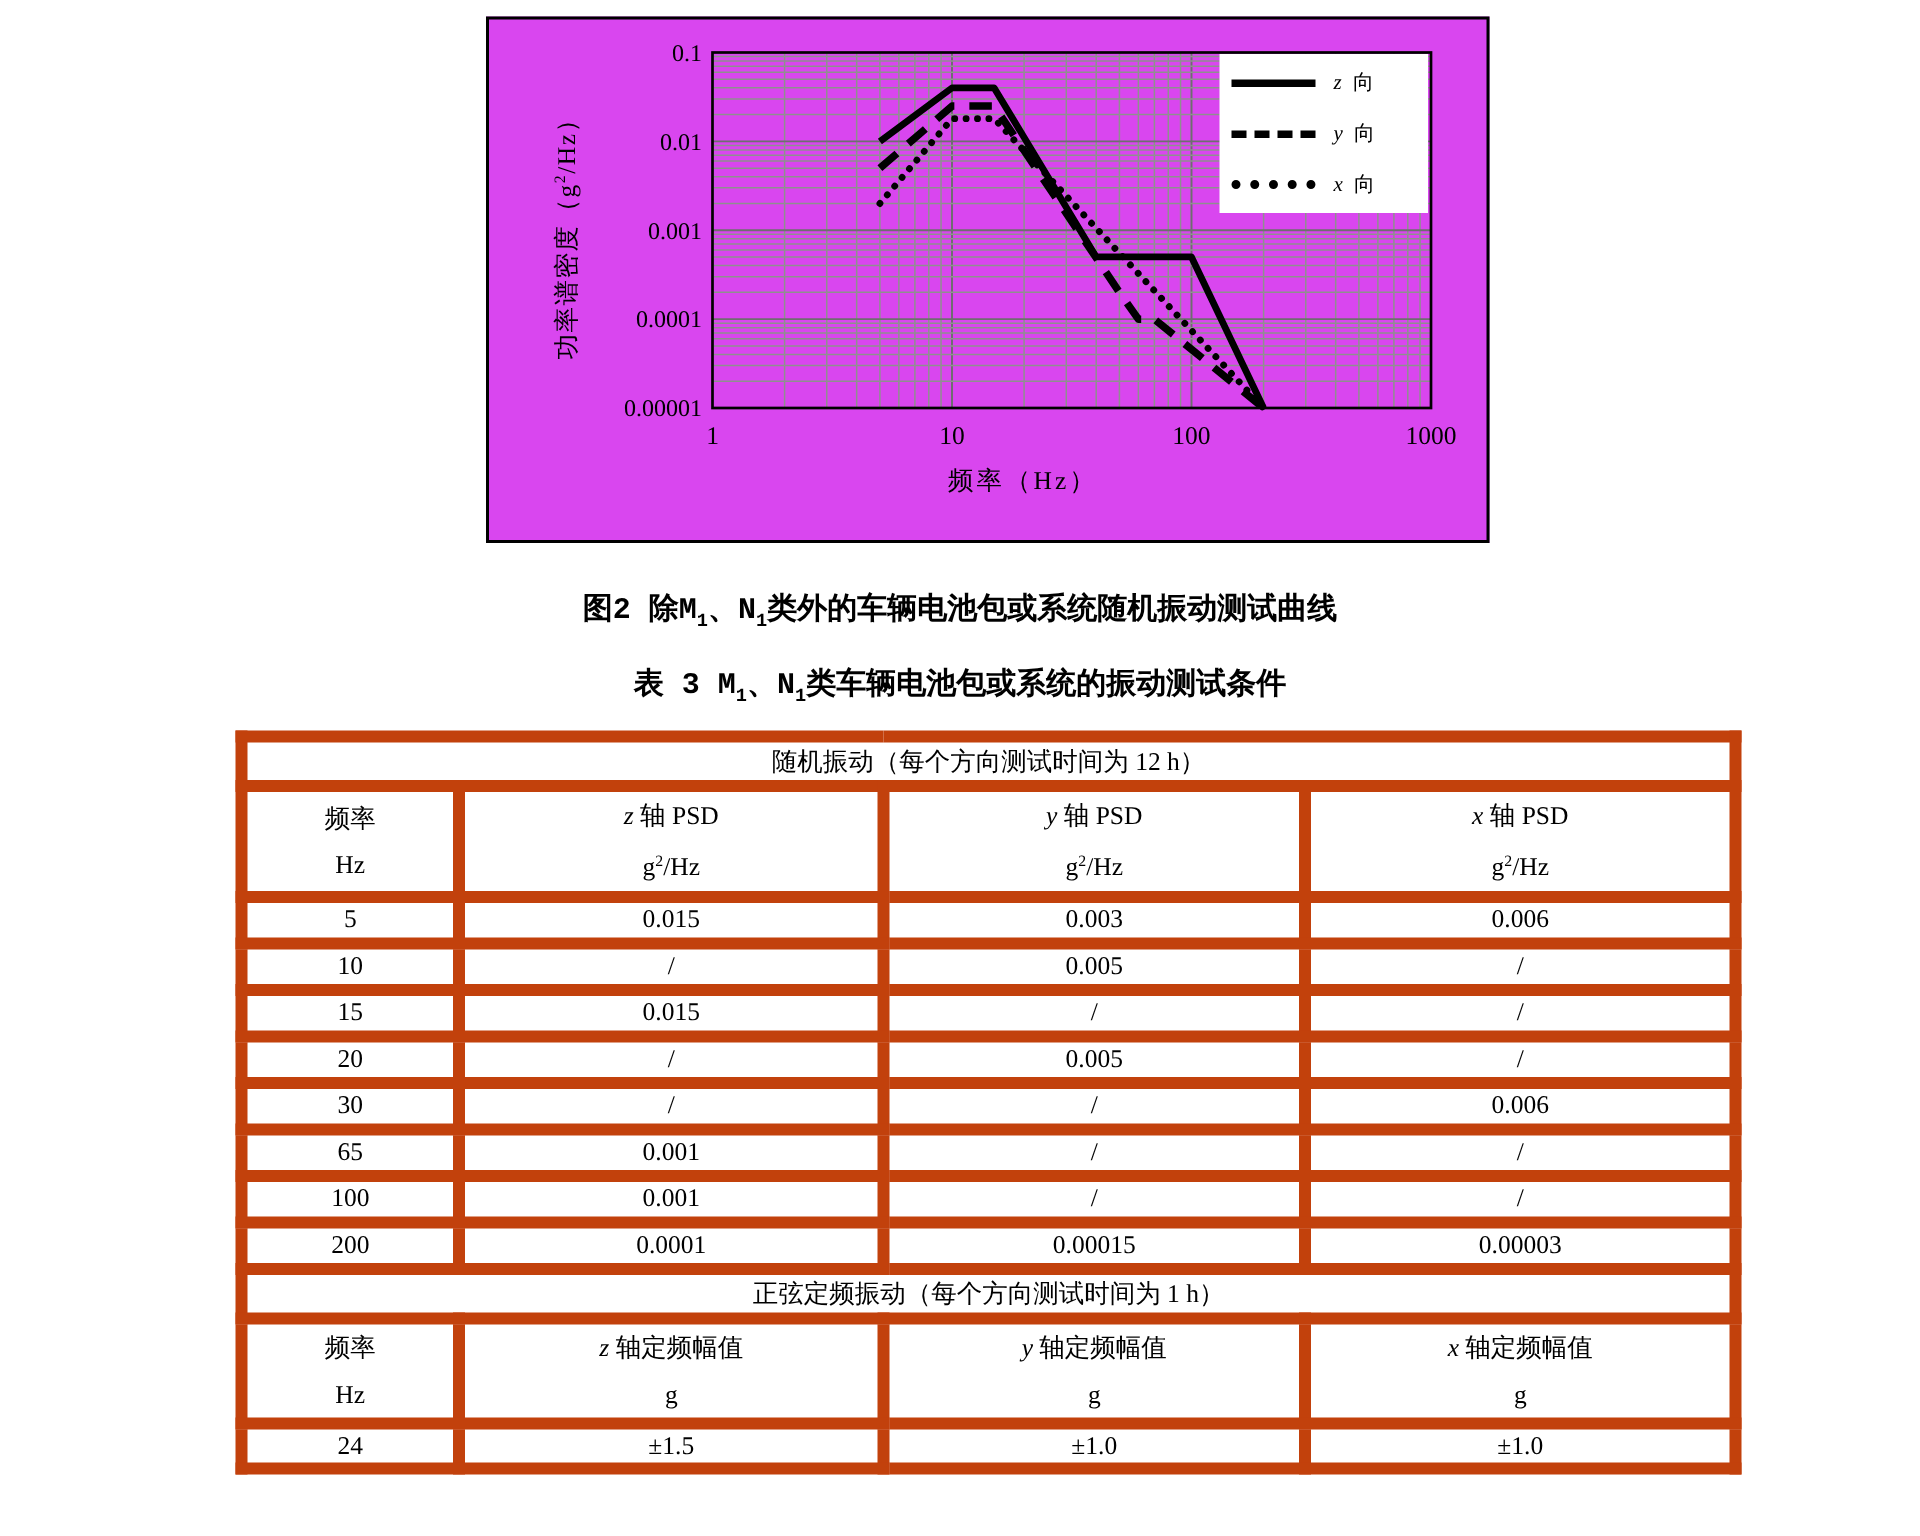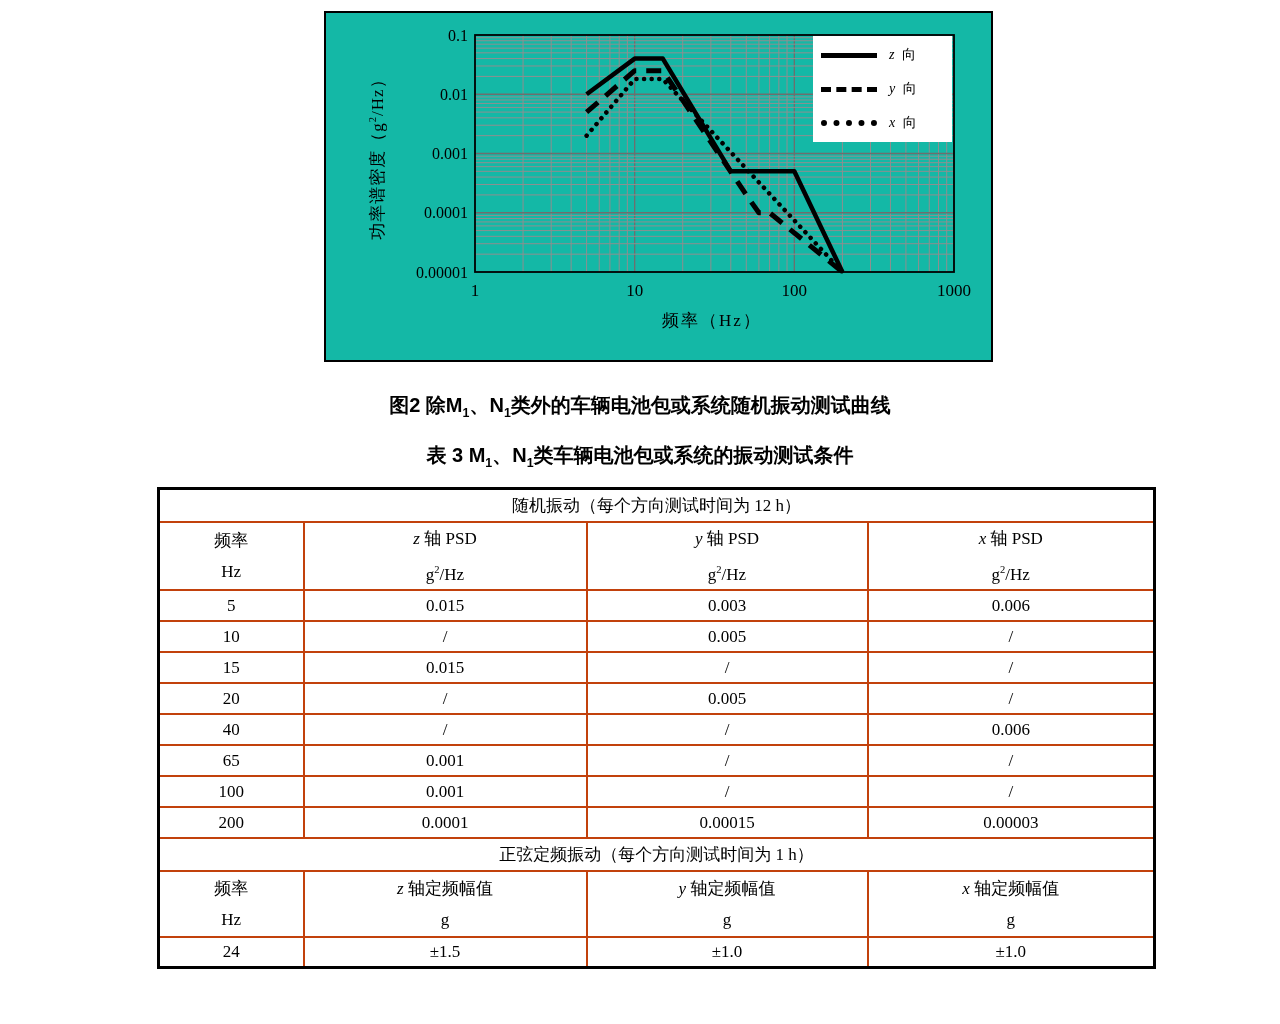--- a/index.html
+++ b/index.html
@@ -2,62 +2,62 @@
 <html><head>
 <meta charset="utf-8">
 <style>
   * { margin:0; padding:0; box-sizing:border-box; }
   html,body { width:1280px; height:1024px; background:#ffffff; }
   body { position:relative; font-family:"Liberation Serif", serif; color:#000; }
 
   
   .figure-frame {
     position:absolute; left:324px; top:11px; width:669px; height:351px;
-    border:2px solid #000; background:#14b8a6;
+    border:2px solid #000; background:#d946ef;
   }
   .figure-frame svg { position:absolute; left:0; top:0; }
   .ylabel {
     position:absolute; left:-57px; top:130px; width:218px; height:24px;
     transform:rotate(-90deg); transform-origin:center;
     font-size:17px; text-align:center; letter-spacing:1px; white-space:nowrap;
   }
   .xlabel {
     position:absolute; left:306px; top:296px; width:160px;
-    text-align:center; font-size:17px; letter-spacing:2px;
+    font-size:17px; letter-spacing:2px;
   }
   sup { font-size:0.62em; vertical-align:super; }
   sub { font-size:0.62em; vertical-align:sub; }
 
   .legend {
     position:absolute; left:487px; top:23px; width:139px; height:106px;
     background:#fff; display:flex; flex-direction:column; justify-content:space-around;
     padding:2px 0 2px 8px;
   }
   .legend-row { display:flex; align-items:center; height:30px; }
   .legend-sample { width:56px; margin-right:12px; border-top-color:#000; border-top-style:solid; border-top-width:5px; }
   .legend-sample.dashed { border-top-style:dashed; }
   .legend-sample.dotted { border-top-style:dotted; border-top-width:6px; }
   .legend-label { font-size:14px; white-space:nowrap; }
   .legend-label i { font-family:"Liberation Serif", serif; margin-right:4px; }
 
   
   .fig-caption, .tbl-title {
     position:absolute; left:0; width:1280px; text-align:center;
-    font-family:Liberation Sans, sans-serif; font-weight:bold; font-size:20px;
+    font-family:Liberation Mono, monospace; font-weight:bold; font-size:20px;
   }
   .fig-caption { top:392px; }
   .tbl-title   { top:442px; }
 
   
   table.vib {
     position:absolute; left:157px; top:487px; width:996px;
     border-collapse:collapse; table-layout:fixed;
     border:3px solid #000; text-align:center; font-size:17px;
   }
-  table.vib td { border:2px solid #c2410c; padding:0; vertical-align:middle; }
+  table.vib td { border:8px solid #c2410c; padding:0; vertical-align:middle; }
   tr.row-span td { height:33px; font-size:17px; }
   tr.row-head td { height:66px; }
   tr.row-data td { height:31px; }
   tr.row-last td { height:30px;margin-top:33px; }
   .thickb td { border-bottom:3px solid #000; }
   .h-line { line-height:31px; }
   table.vib i { font-family:"Liberation Serif", serif; }
 </style>
 </head>
 <body>
@@ -207,21 +207,21 @@
         <td>/</td>
         <td>/</td>
       </tr>
       <tr class="row-data">
         <td>20</td>
         <td>/</td>
         <td>0.005</td>
         <td>/</td>
       </tr>
       <tr class="row-data">
-        <td>40</td>
+        <td>30</td>
         <td>/</td>
         <td>/</td>
         <td>0.006</td>
       </tr>
       <tr class="row-data">
         <td>65</td>
         <td>0.001</td>
         <td>/</td>
         <td>/</td>
       </tr>

